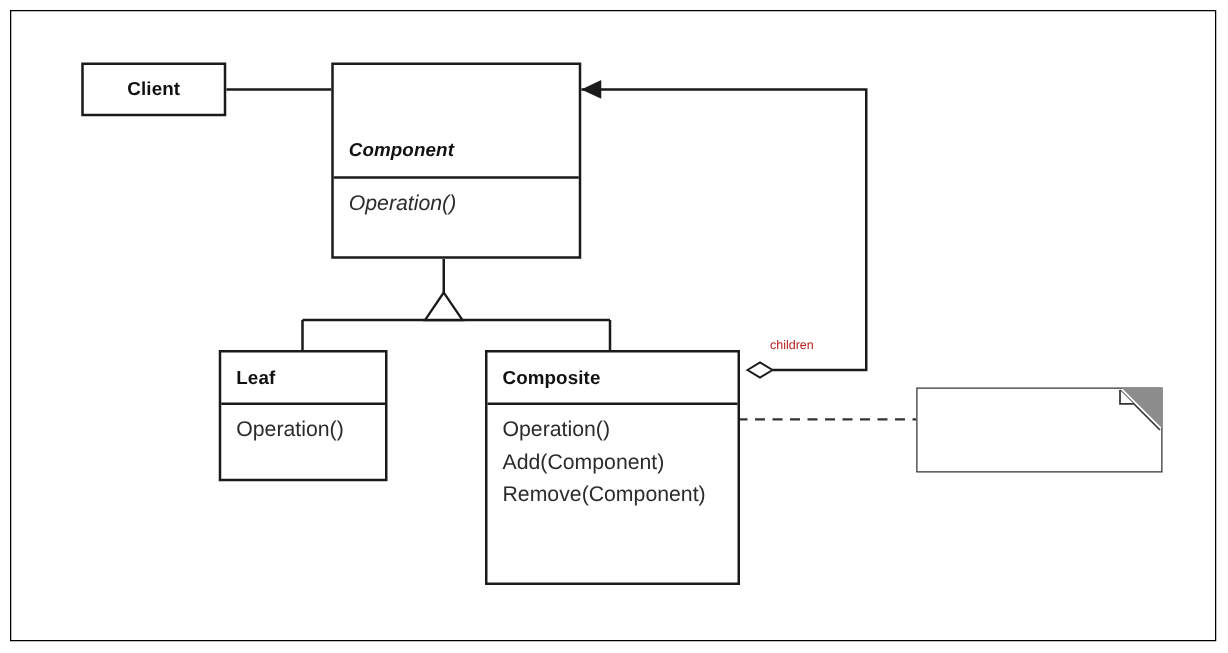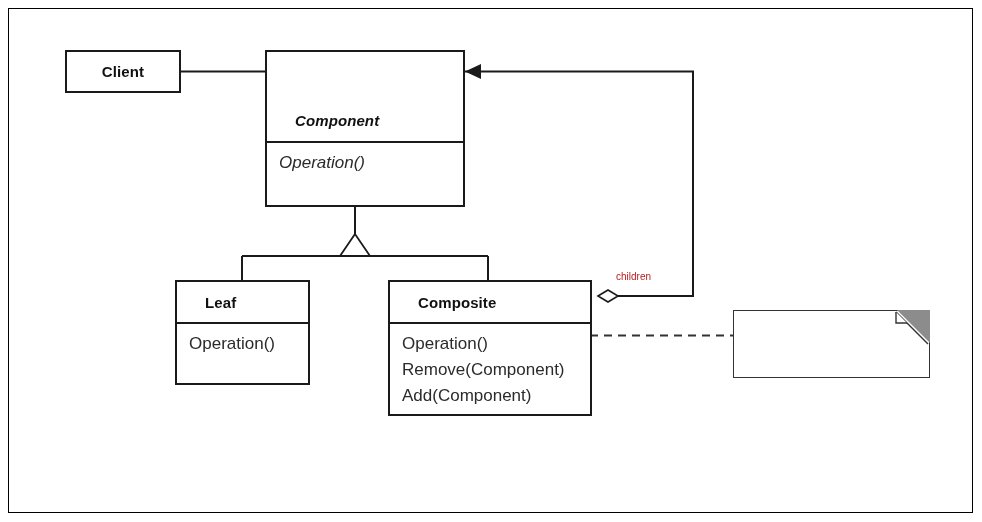--- a/index.html
+++ b/index.html
@@ -38,21 +38,21 @@
   .uml-class {
     position: absolute;
     background: #ffffff;
     border: 2px solid #1a1a1a;
     box-sizing: border-box;
   }
   .uml-class .name-compartment {
     box-sizing: border-box;
     display: flex;
     align-items: center;
-    padding: 0 28px;
+    padding: 0 12px;
     font-size: 15px;
     font-weight: bold;
     color: #111111;
     letter-spacing: 0.1px;
     text-align: right;
   }
   .uml-class .name-compartment.centered {
     justify-content: center;
   }
   .uml-class .divider {
@@ -83,21 +83,21 @@
   #class-component .name-compartment { height: 41px; margin-top: 48px; }
   #class-component .ops-compartment { height: 112px; }
 
   #class-leaf {
     left: 175px; top: 280px; width: 135px; height: 105px;
   }
   #class-leaf .name-compartment { height: 40px; }
   #class-leaf .ops-compartment { height: 43px; }
 
   #class-composite {
-    left: 388px; top: 280px; width: 204px; height: 136px;
+    left: 388px; top: 280px; width: 204px; height: 188px;
   }
   #class-composite .name-compartment { height: 40px; }
   #class-composite .ops-compartment { height: 128px; }
 
   
   #note-box {
     position: absolute;
     left: 733px; top: 310px; width: 197px; height: 68px;
     background: #ffffff;
     border: 1.5px solid #333333;
@@ -190,22 +190,22 @@
     <div class="ops-compartment">
       <div class="op">Operation()</div>
     </div>
   </div>
 
   <div class="uml-class" id="class-composite">
     <div class="name-compartment">Composite</div>
     <div class="divider"></div>
     <div class="ops-compartment">
       <div class="op">Operation()</div>
+      <div class="op">Add(Component)</div>
       <div class="op">Remove(Component)</div>
-      <div class="op">Add(Component)</div>
     </div>
   </div>
 
   <div class="edge-label" id="label-children">children</div>
 
   <div id="note-box">
     <div id="note-fold"></div>
     <svg id="note-fold-edge" viewBox="0 0 34 34" xmlns="http://www.w3.org/2000/svg">
       <path d="M1,1 L33,33" stroke="#333333" stroke-width="1.4" fill="none"></path>
       <path d="M1,1 L1,12 L12,12" stroke="#333333" stroke-width="1.4" fill="#ffffff" transform="translate(0,0)"></path>

